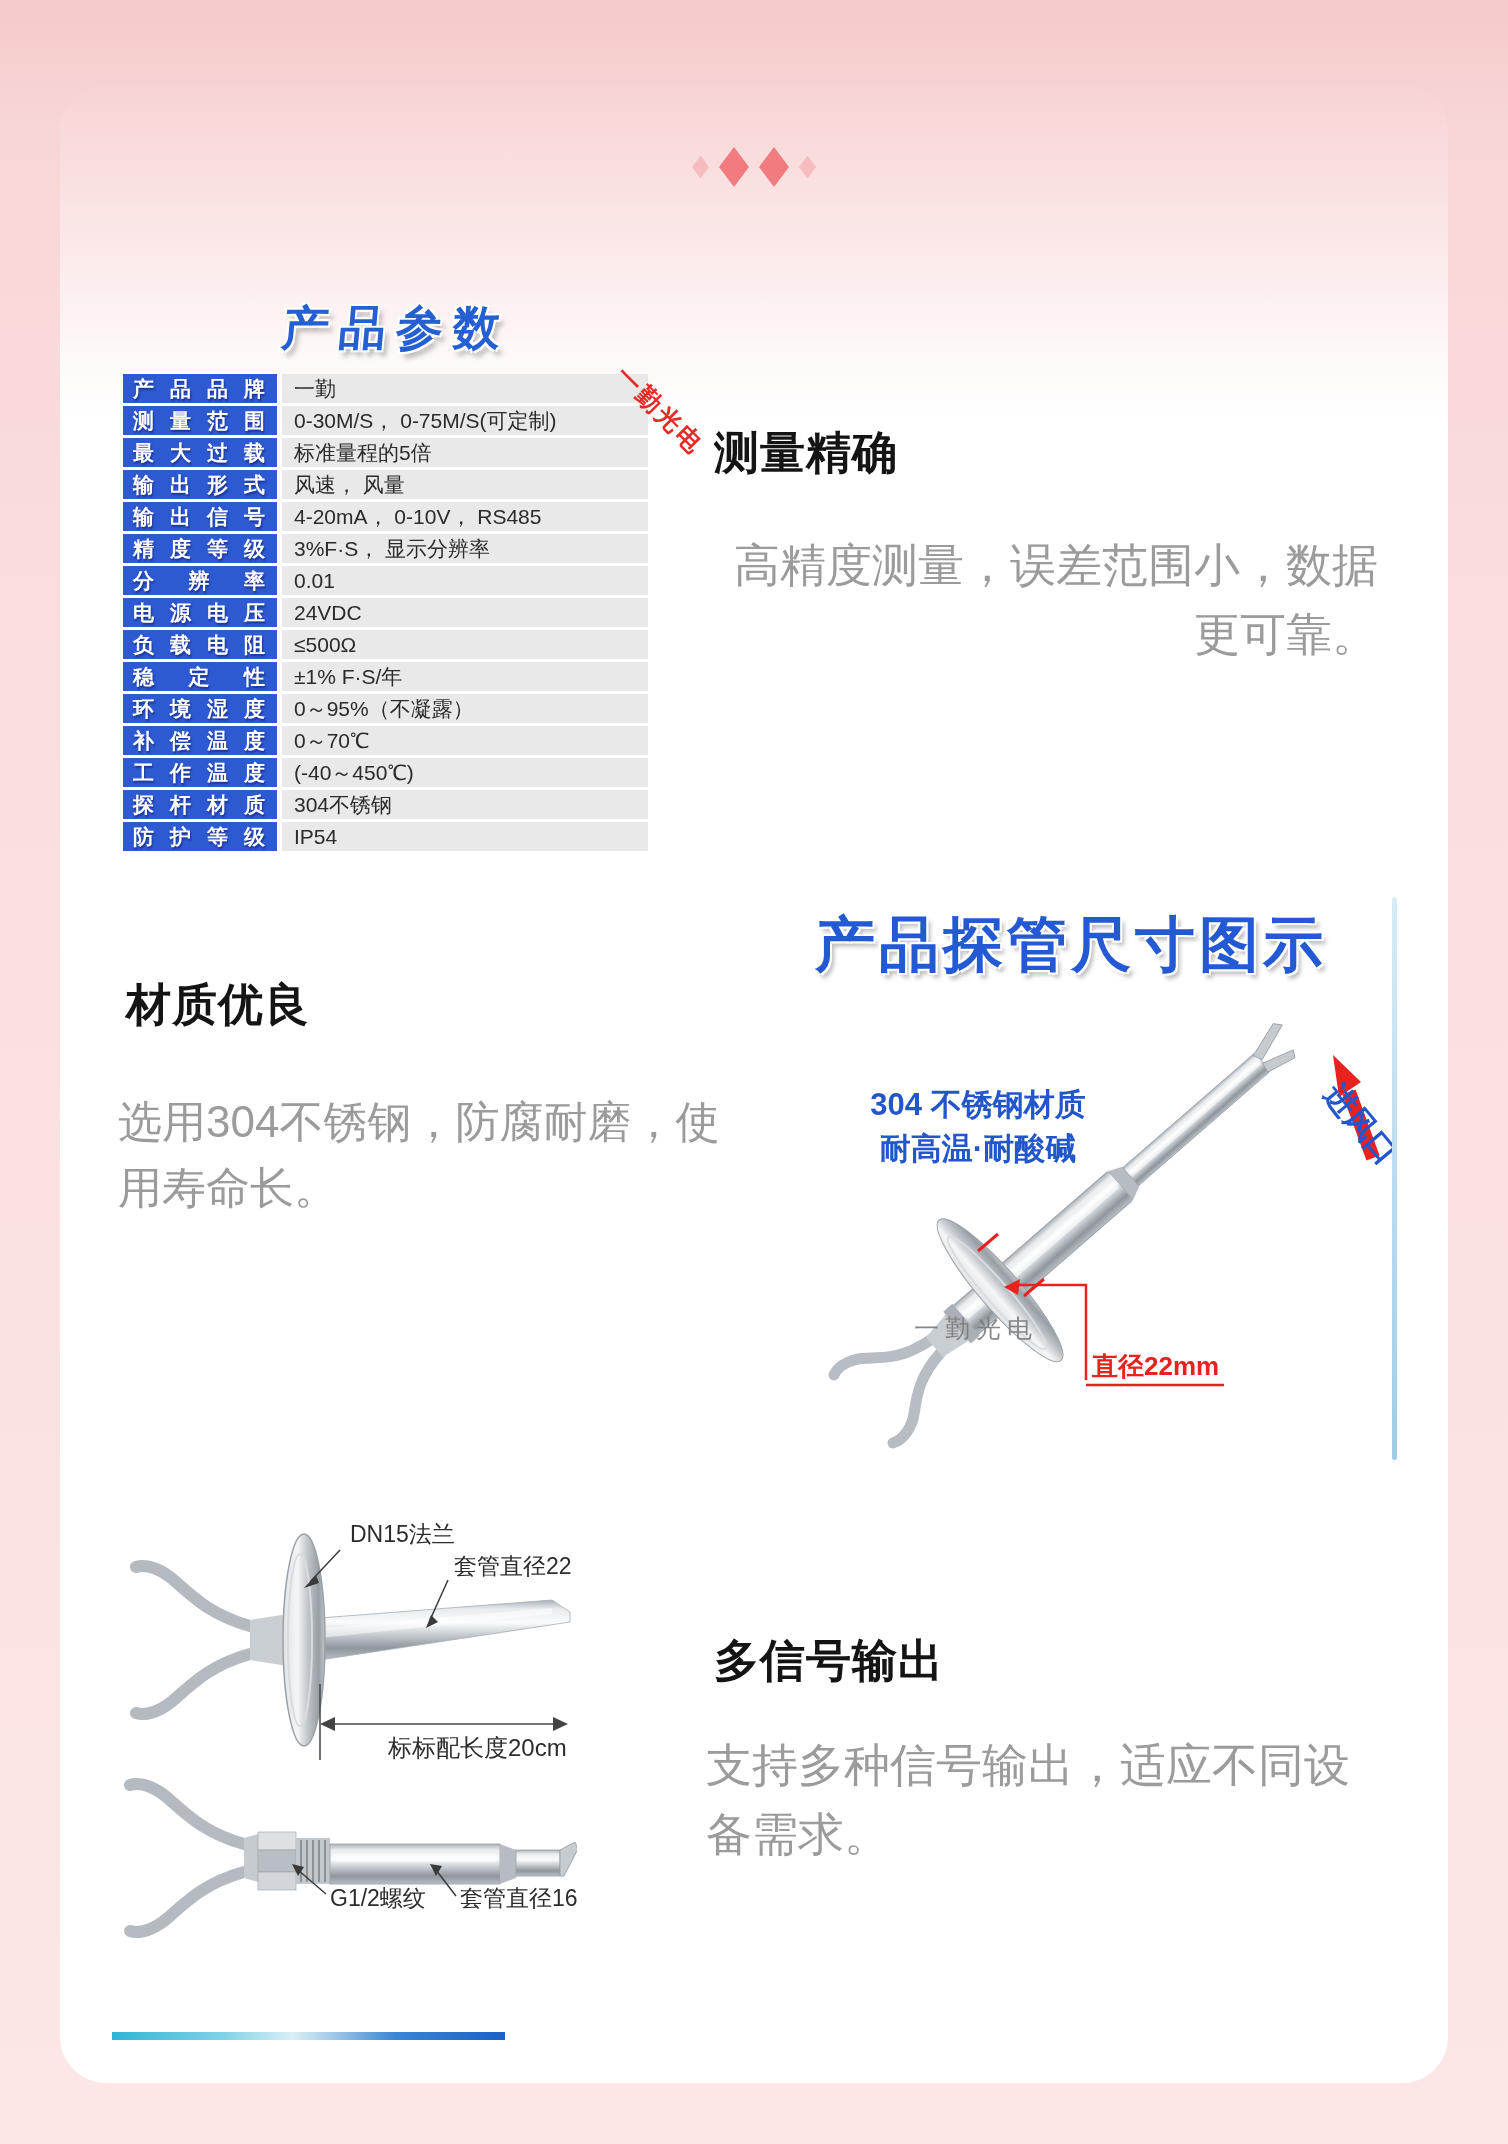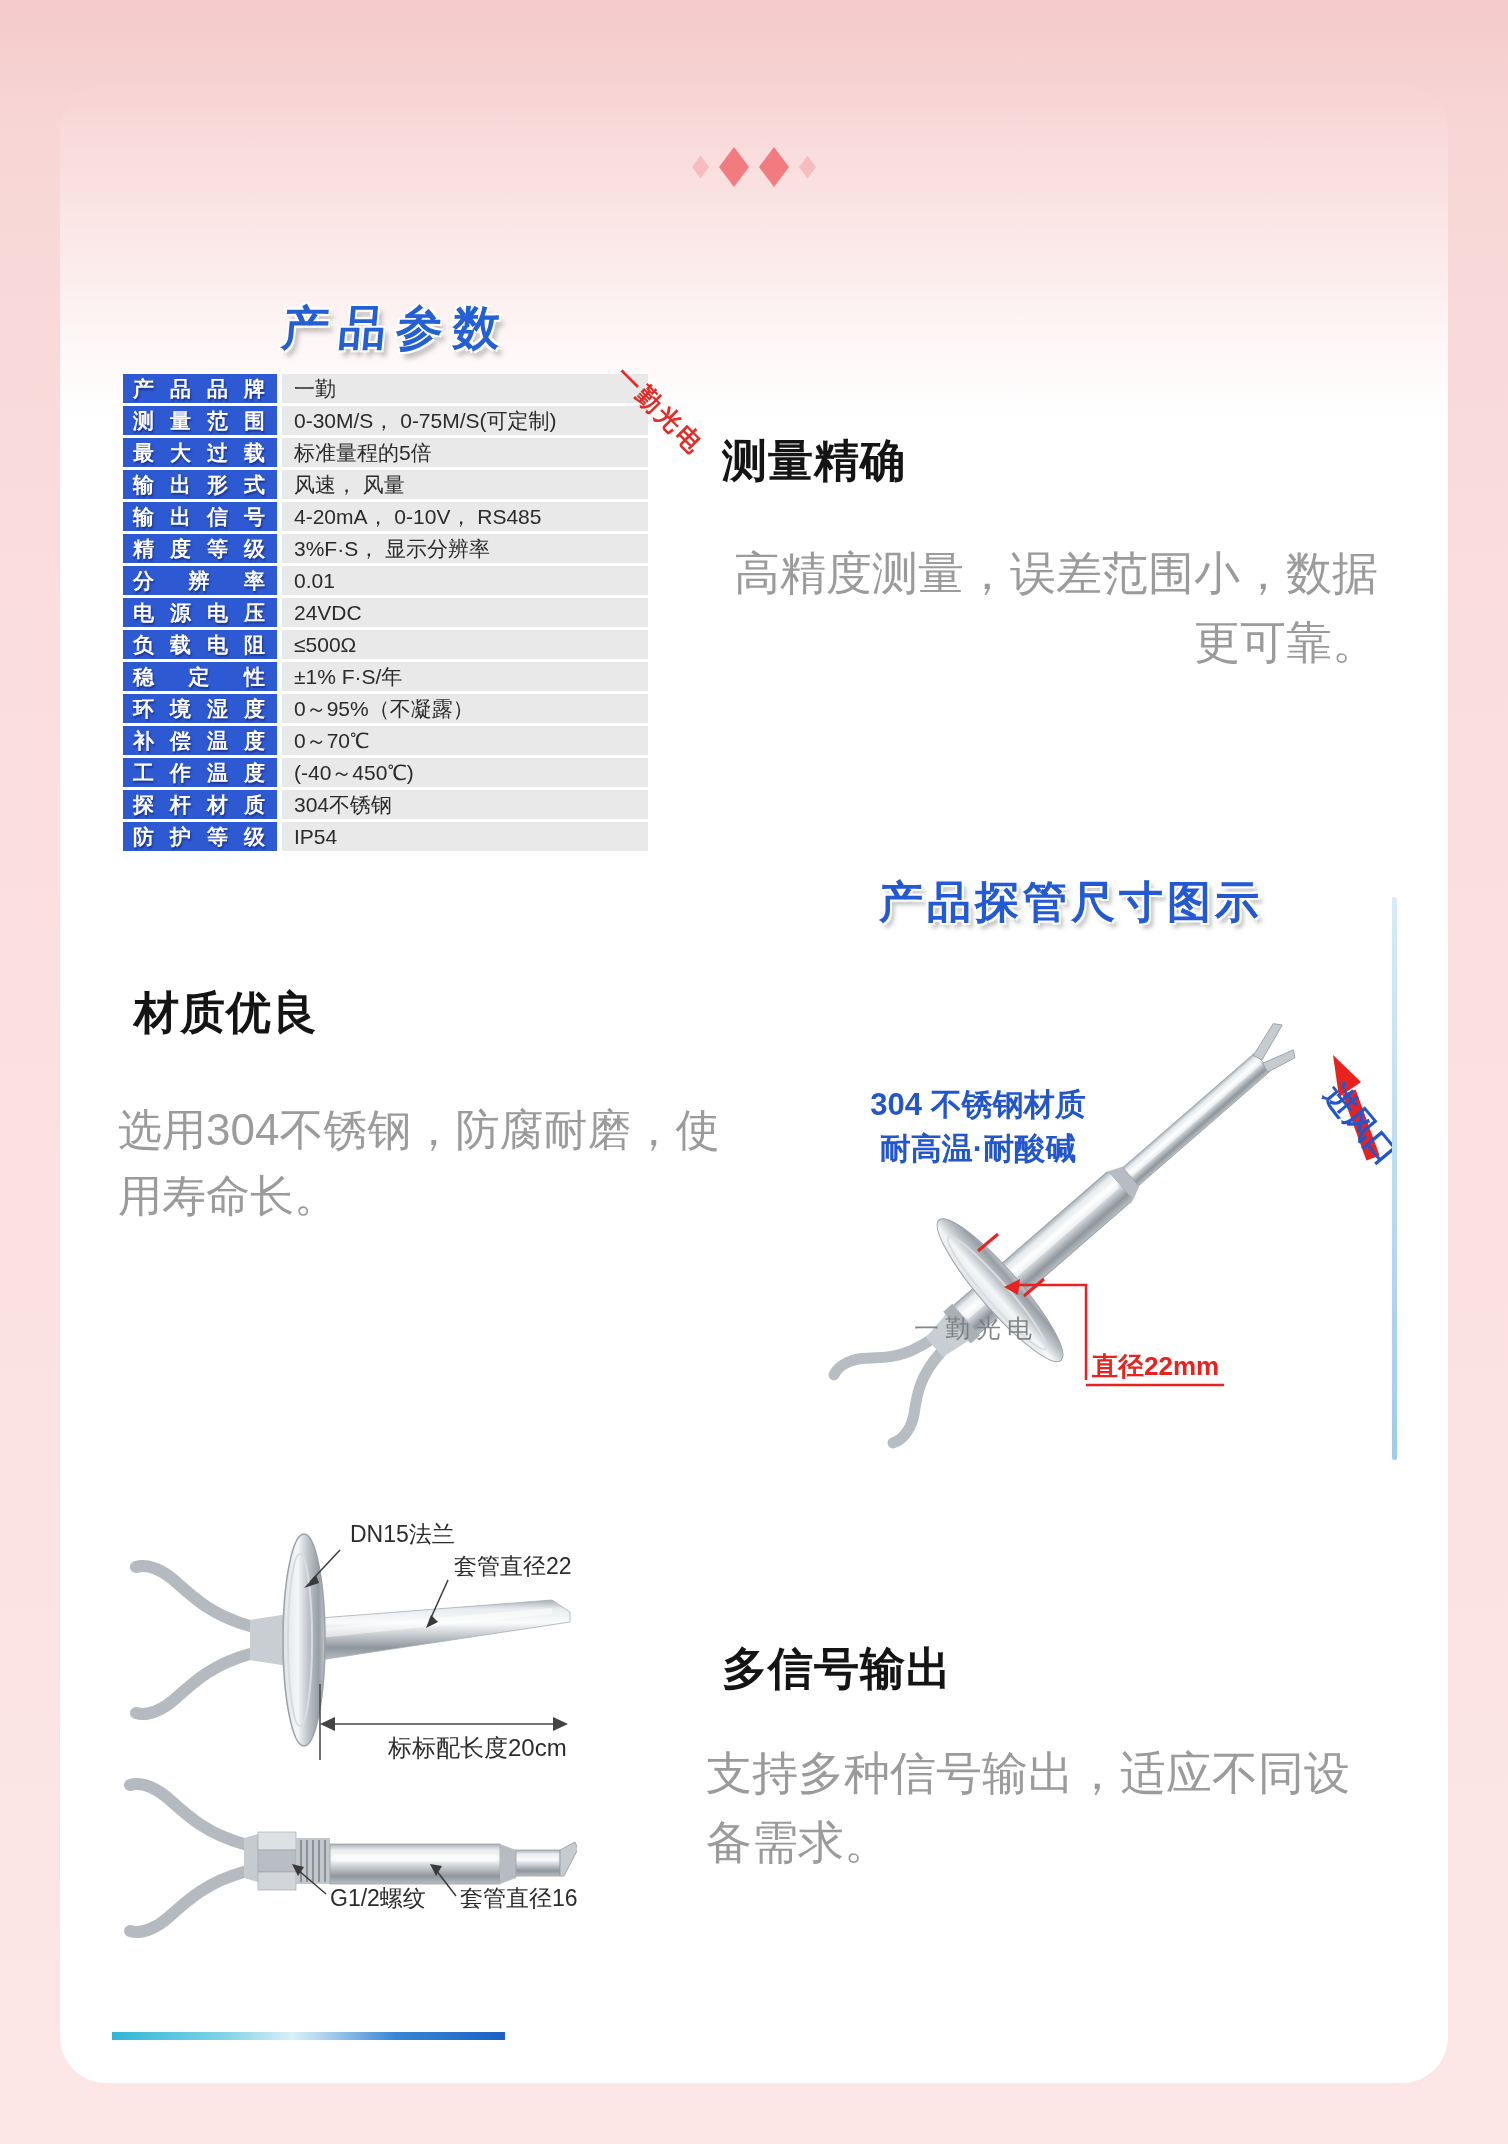--- a/index.html
+++ b/index.html
@@ -37,29 +37,29 @@
   }
   .td {
     background:#e9e9e9; color:#2b2b2b; font-weight:500; padding:0 12px;
     line-height:29px; white-space:nowrap; overflow:hidden;
   }
   .wm-red {
     position:absolute; left:572px; top:274px; transform:rotate(45deg); transform-origin:0 0;
     font-size:25px; font-weight:700; color:#e52b25; letter-spacing:3px; white-space:nowrap; z-index:5;
   }
   .sec { position:absolute; }
-  .sec h2 { margin:16px; font-size:45px; font-weight:700; color:#141414; letter-spacing:1px; }
+  .sec h2 { margin:8px; font-size:45px; font-weight:700; color:#141414; letter-spacing:1px; }
   .sec p { margin:48px 0 0 0; font-size:46px; line-height:1.5; color:#9b9b9b; }
   #sec-measure { left:646px; top:330px; } #sec-measure p { width:672px;text-align:right; }
   #sec-material { left:58px; top:882px; } #sec-material p { width:620px; font-size:44px; margin-top:54px; }
   #sec-signal { left:646px; top:1538px; } #sec-signal p { width:672px;margin-top:40px; }
 
   .diagram-title {
-    position:absolute; left:646px; top:788px; width:730px; text-align:center;
-    font-size:44px; font-weight:800; color:#2459d4; letter-spacing:4px;
+    position:absolute; left:646px; top:820px; width:730px; text-align:center;
+    font-size:60px; font-weight:800; color:#2459d4; letter-spacing:4px;
     text-shadow:-2px -2px 0 #fff,2px -2px 0 #fff,-2px 2px 0 #fff,2px 2px 0 #fff,4px 5px 4px rgba(120,120,120,.5);
   }
   .diagram { position:absolute; left:768px; top:870px; }
   .vline { position:absolute; left:1332px; top:812px; width:5px; height:563px; border-radius:3px;
            background:linear-gradient(180deg,#d6ecf7,#9fccea); }
   .photo { position:absolute; left:22px; top:1363px; }
   .teal-line { position:absolute; left:52px; top:1947px; width:393px; height:8px;
     background:linear-gradient(90deg,#2fb5d6 0%,#7fd2e6 28%,#d8f0f6 46%,#a9cdea 55%,#3a86d4 72%,#1d60c5 100%); }
   svg text { font-family:"Liberation Sans", sans-serif; }
 </style>

